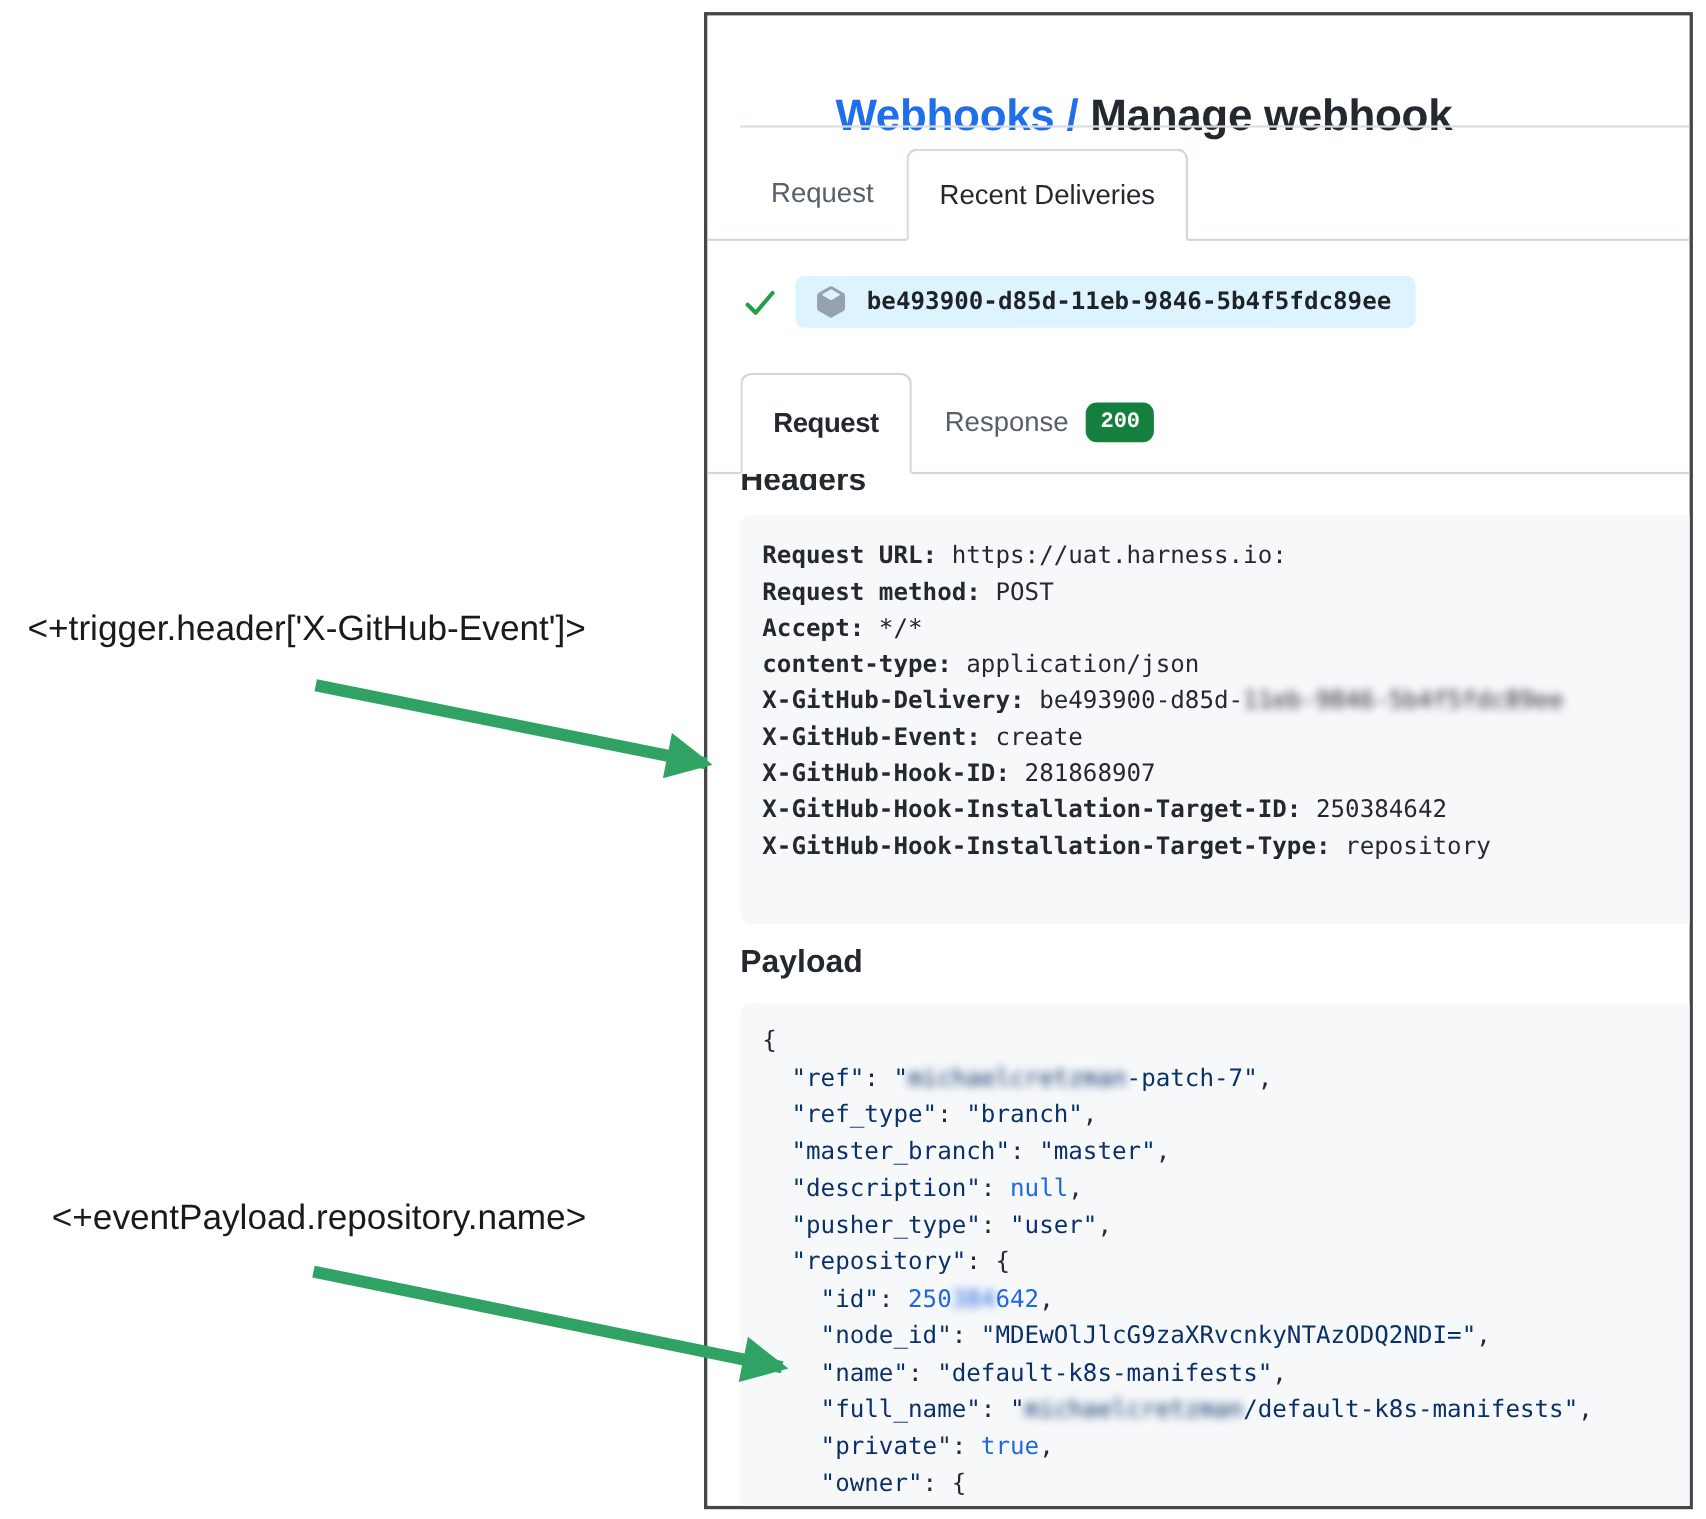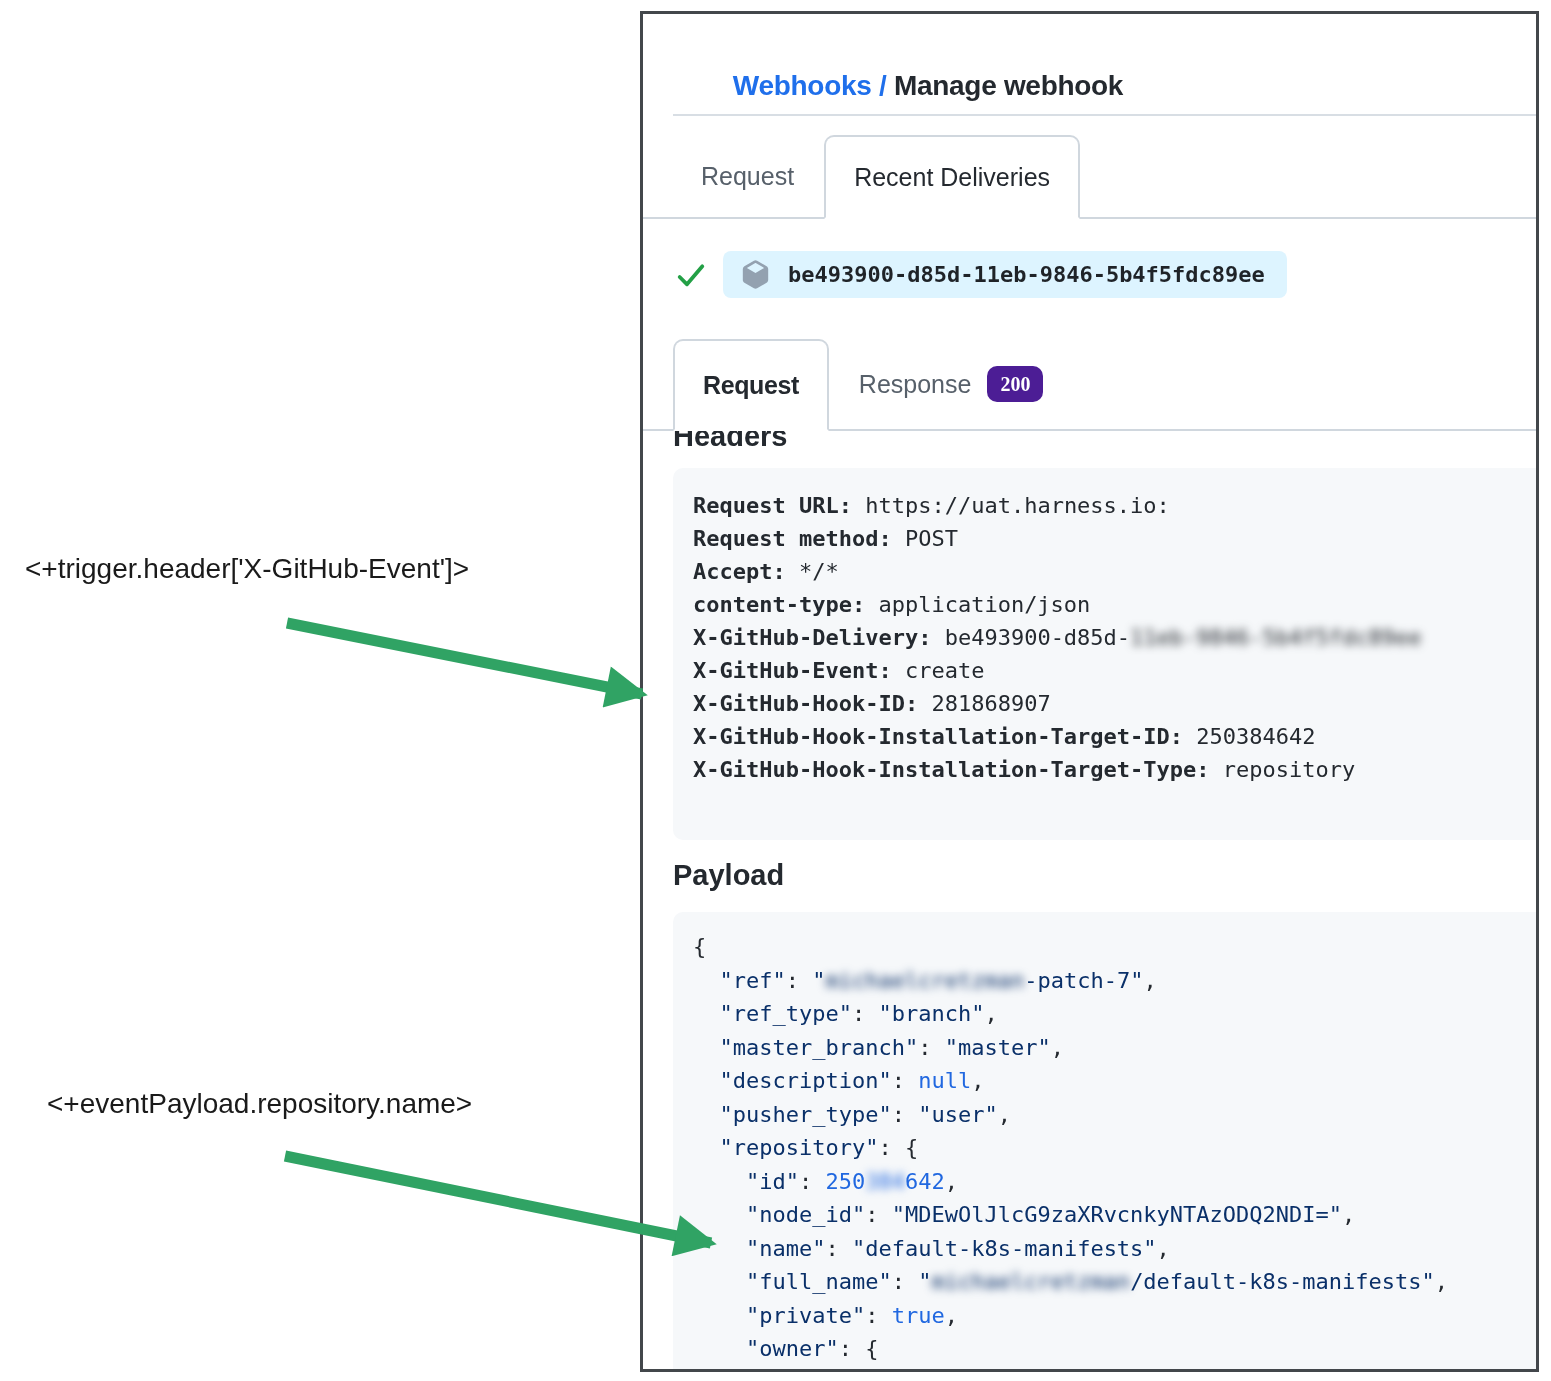--- a/index.html
+++ b/index.html
@@ -1,49 +1,49 @@
 <!DOCTYPE html>
 <html><head>
 <meta charset="utf-8">
 <style>
   * { margin:0; padding:0; box-sizing:border-box; }
   html,body { width:1551px; height:1381px; background:#ffffff; font-family:"Liberation Sans", sans-serif; overflow:hidden; }
   .page { position:relative; width:1551px; height:1381px; background:#fff; }
 
   
-  .annotation { position:absolute; font-size:28px; color:#1a1a1a; white-space:nowrap; letter-spacing:0; }
+  .annotation { position:absolute; font-size:32px; color:#1a1a1a; white-space:nowrap; letter-spacing:0; }
   .annotation1 { left:25px; top:553px; }
   .annotation2 { left:47px; top:1088px; }
 
   .arrow-overlay { position:absolute; left:0; top:0; width:1551px; height:1381px; pointer-events:none; z-index:40; }
 
   
   .panel { position:absolute; left:640px; top:11px; width:899px; height:1361px;
            border:3px solid #43474b; background:#fff; overflow:hidden; }
   .panel-inner { position:relative; width:100%; height:100%; }
 
-  .page-title { position:absolute; left:30px; top:24px; font-size:28px; font-weight:600; letter-spacing:-0.3px; white-space:pre; color:#24292f; }
+  .page-title { position:absolute; left:30px; top:24px; font-size:40px; font-weight:600; letter-spacing:-0.3px; white-space:pre; color:#24292f; }
   .title-link { color:#1f6feb; }
   .title-sep  { color:#1f6feb; }
 
   .title-rule { position:absolute; left:30px; right:0; top:100px; border-top:2px solid #d8dee4; }
 
   
   .tabnav { position:absolute; left:0; right:0; display:flex; align-items:stretch; border-bottom:2px solid #d0d7de; }
   .tabnav1 { top:121px; height:84px; padding-left:28px; }
   .tabnav2 { top:325px; height:92px; }
   .tab { display:flex; align-items:center; gap:16px; padding:0 28px; font-size:25px; color:#57606a;
          border:2px solid transparent; cursor:pointer; white-space:nowrap; }
   .tab.selected { background:#fff; color:#24292f; border-color:#d0d7de; border-bottom-color:#fff;
                   margin-bottom:-2px; border-radius:10px 10px 0 0; position:relative; z-index:2; }
   .tabnav2 .tab { padding:0 28px; }
   .tabnav2 .tab.selected { font-weight:700; letter-spacing:-0.4px; }
   .tabnav2 .tab:first-child { margin-left:30px; }
 
-  .status-badge { background:#4c1d95; color:#ffffff; font-family:Liberation Serif, serif;
+  .status-badge { background:#15803d; color:#ffffff; font-family:Liberation Mono, monospace;
                   font-size:20px; line-height:1; padding:8px 13px; border-radius:10px; font-weight:700; }
 
   
   .delivery-row { position:absolute; left:32px; top:237px; display:flex; align-items:center; gap:16px; cursor:pointer; }
   .check-icon { width:32px; height:32px; flex:none; }
   .delivery-pill { display:flex; align-items:center; gap:18px; background:#ddf4ff; border-radius:8px;
                    padding:9px 22px 9px 18px;text-align:right; }
   .package-icon { width:29px; height:29px; flex:none; }
   .delivery-id { font-family:"DejaVu Sans Mono", monospace; font-size:22px; font-weight:700; color:#1f2328; white-space:pre; }
 

